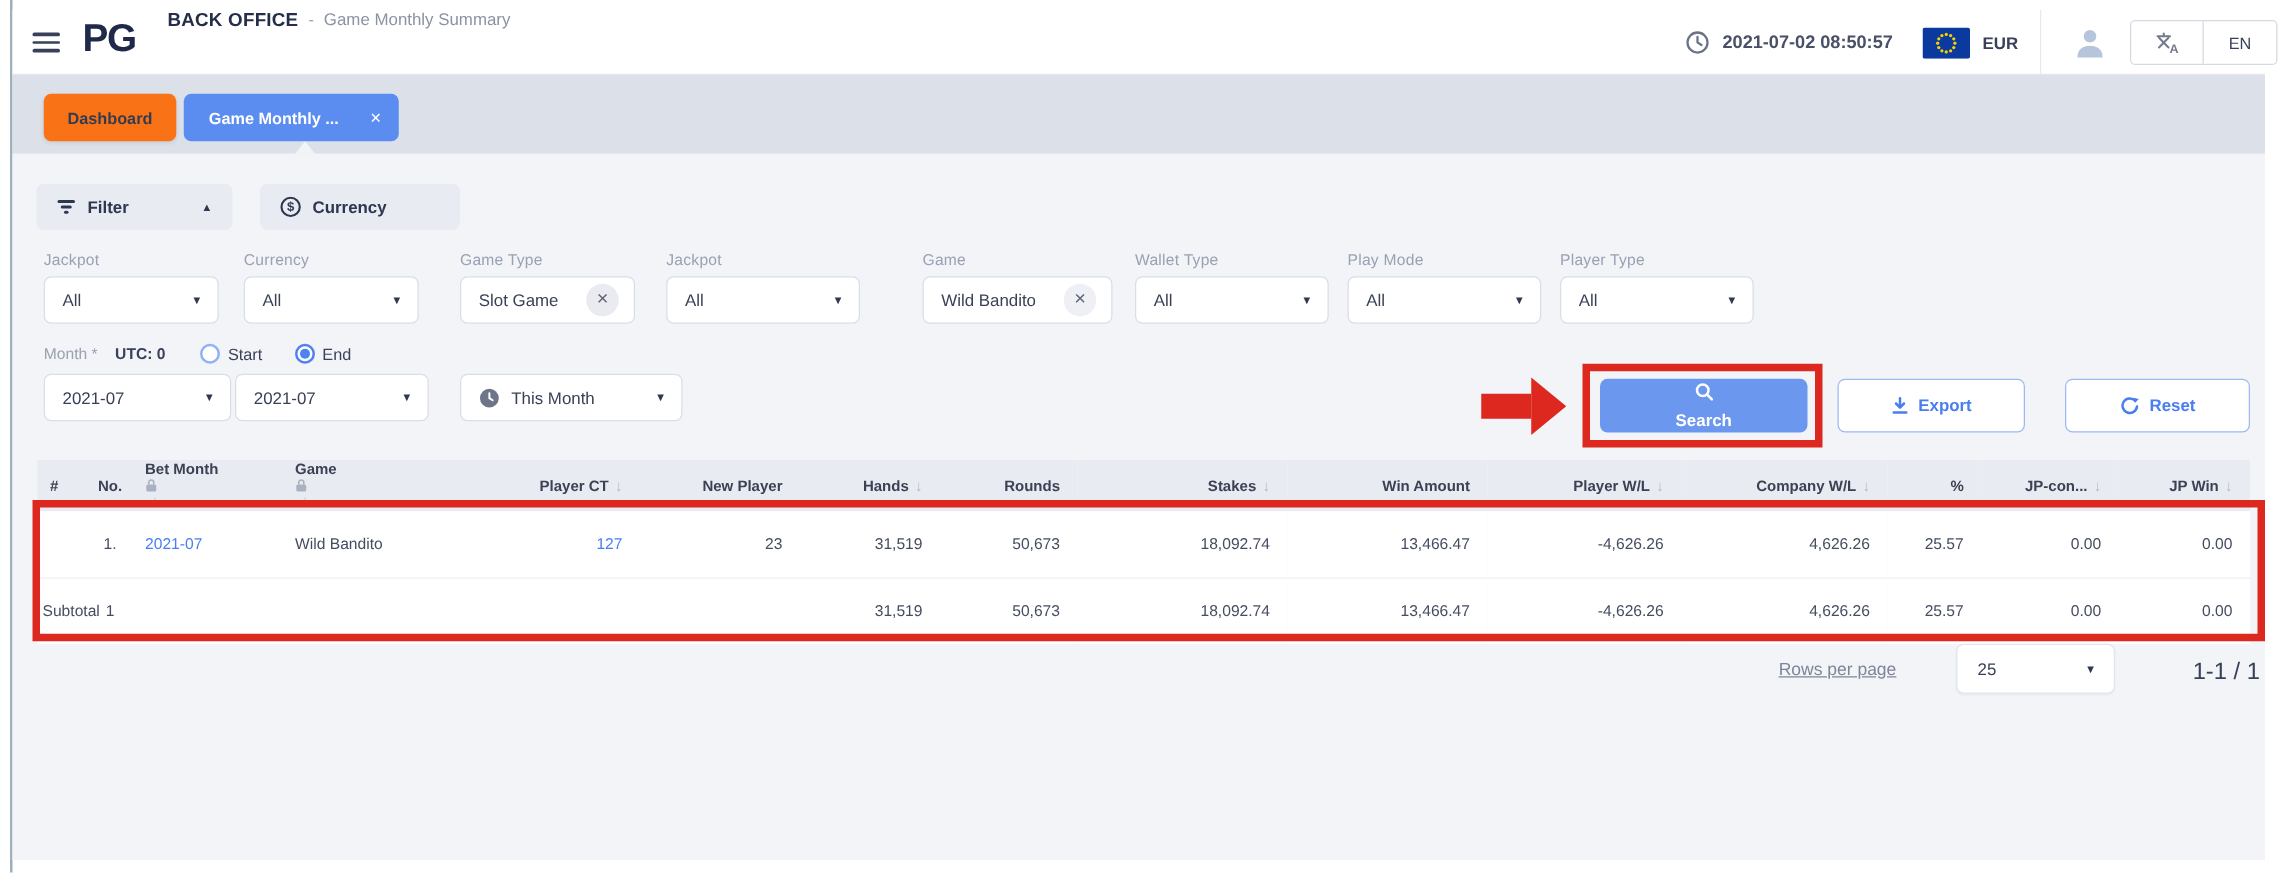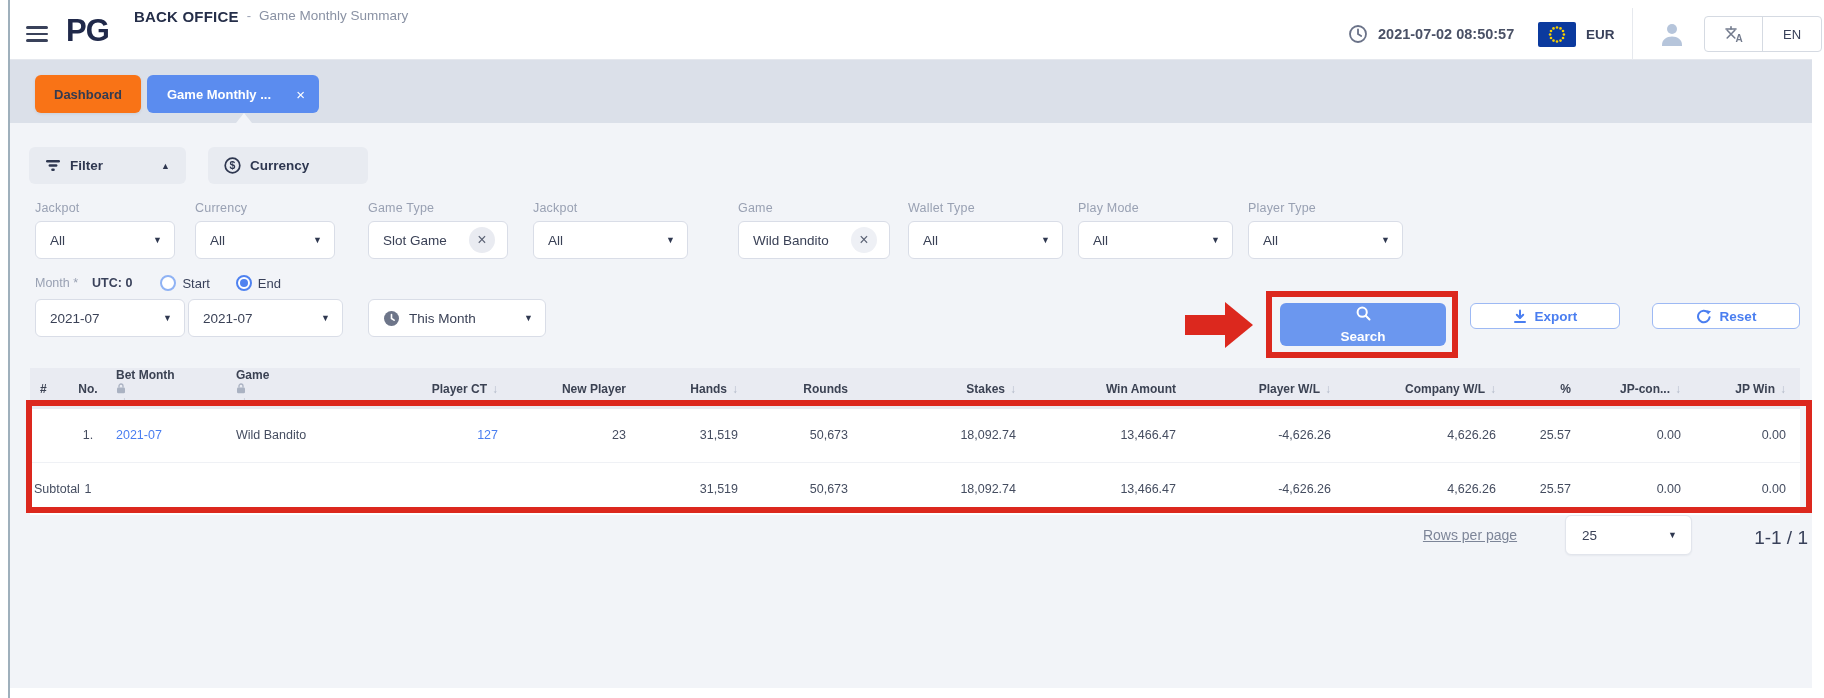--- a/index.html
+++ b/index.html
@@ -71,21 +71,21 @@
   .radio.selected { border-color:#4f82f0; display:flex; align-items:center; justify-content:center; }
   .radio.selected::after { content:""; width:8px; height:8px; border-radius:50%; background:#4f82f0; }
   .radio-lab { font-size:13px; color:#39415a; margin-left:6px; }
   .sel2 { top:176px; }
 
   
   .btn-primary { left:1270px; top:180px; width:166px; height:43px;
                  background:var(--button_blue,#6b97ef); border-radius:6px; display:flex;
                  align-items:center; justify-content:center; gap:8px; color:#fff;
                  font-size:13.5px; font-weight:bold; cursor:pointer;flex-direction:column; }
-  .btn-outline { height:26px; background:#fff; border:1.5px solid #9db9f4; border-radius:6px;
+  .btn-outline { height:43px; background:#fff; border:1.5px solid #9db9f4; border-radius:6px;
                  display:flex; align-items:center; justify-content:center; gap:8px;
                  color:var(--link_blue,#4a7ef0); font-size:13.5px; font-weight:bold; cursor:pointer; }
   #btn-view { left:578px; top:175px; width:153px; height:40px; border-color:#84a7f3; }
   #btn-export { left:1460px; top:180px; width:150px; }
   #btn-reset { left:1642px; top:180px; width:148px; }
 
   
   .anno-box-search { left:1256px; top:168px; width:192px; height:67px;
                      border:6px solid var(--annotation_red,#dc281e); }
   .anno-box-rows { left:16px; top:277px; width:1786px; height:113px;

